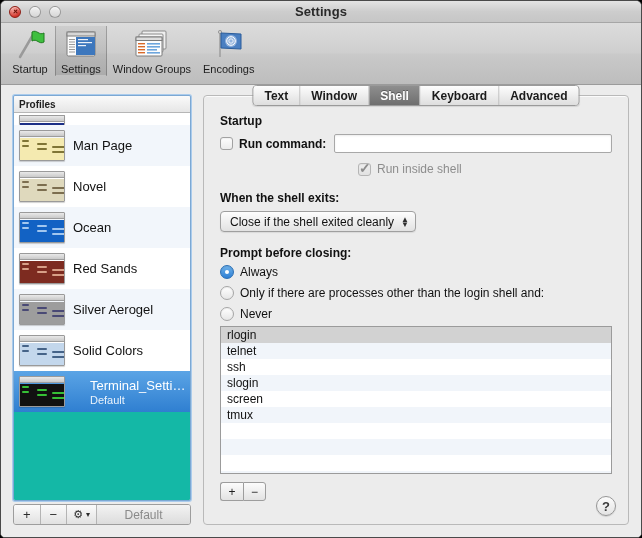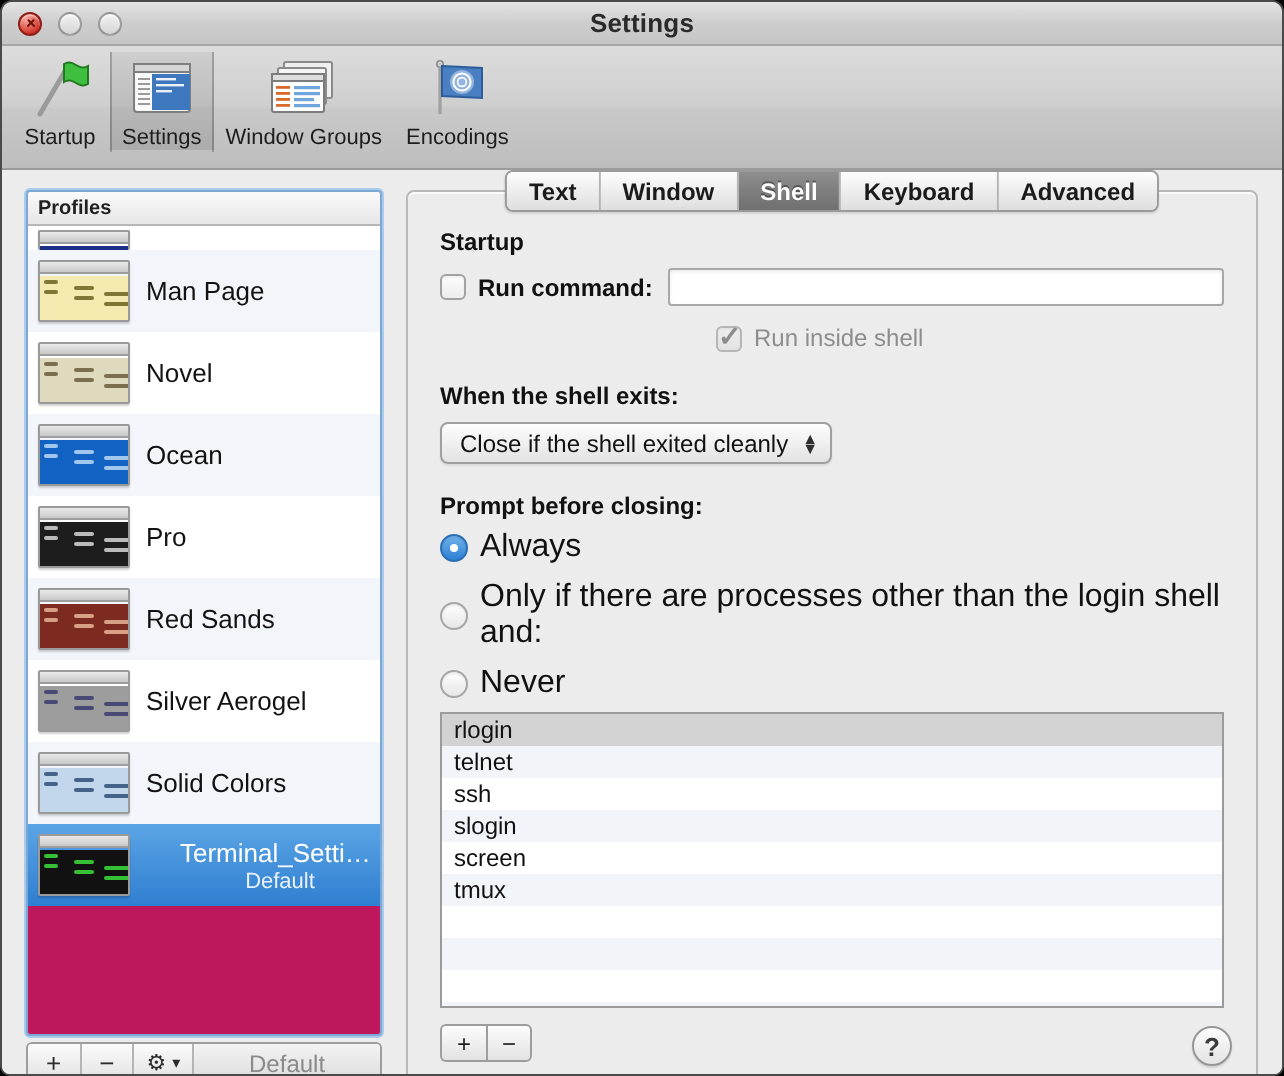--- a/index.html
+++ b/index.html
@@ -88,21 +88,21 @@
     background: #fff; overflow: hidden;
     box-shadow: 0 0 0 1px rgba(255,255,255,.4);
   }
   .sb-header {
     height: 17px; flex: 0 0 17px;
     background: linear-gradient(to bottom,#fafafa,#e6e6e6);
     border-bottom: 1px solid #b6b6b6;
     font-size: 10px; font-weight: bold; color: #212121;
     display: flex; align-items: center; padding-left: 5px;
   }
-  .sb-list { flex: 1; overflow: hidden; position: relative; background:#be185d;text-align:center; }
+  .sb-list { flex: 1; overflow: hidden; position: relative; background:#14b8a6; }
   .sb-row {
     height: 41px; display: flex; align-items: center; gap: 8px;
     padding-left: 5px; border-bottom: 0px;
   }
   .sb-row:nth-child(odd) { background: #ffffff; }
   .sb-row:nth-child(even){ background: #f2f6fb; }
   .sb-row.partial { height: 12px; align-items: flex-end; overflow:hidden; }
   .sb-row.selected {
     background: linear-gradient(to bottom,#5ba4e5,#2f7fd1);
     gap: 25px;
@@ -209,21 +209,21 @@
     position: relative;
   }
   .radio.on {
     background: linear-gradient(to bottom,#6fb2ea,#2e7fd4);
     border-color: #2a6fb5;
   }
   .radio.on::after {
     content: ""; position: absolute; left: 4px; top: 4px;
     width: 4px; height: 4px; border-radius: 50%; background: #fff;
   }
-  .radio-label { font-size: 16px; color: #111; margin-left: 6px; }
+  .radio-label { font-size: 12px; color: #111; margin-left: 6px; }
 
   .listbox {
     border: 1px solid #9b9b9b; background: #fff;
     height: 148px; overflow: hidden;
     box-shadow: inset 0 1px 2px rgba(0,0,0,.08);
   }
   .li { height: 16px; font-size: 12px; color: #111; padding-left: 6px; display: flex; align-items: center; }
   .li:nth-child(odd)  { background: #ffffff; }
   .li:nth-child(even) { background: #f1f5fa; }
   .li.sel { background: #d2d2d2; }
@@ -396,36 +396,20 @@
                   <div class="ln" style="background: rgb(188, 217, 247); left: 32px; top: 13px; width: 13px;"></div>
                 </div>
               </div>
               <div class="sb-text">
                 <div class="sb-name">Ocean</div>
               </div>
             </div>
             <div class="sb-row">
               <div class="thumb">
                 <div class="tbar"></div>
-                <div class="tbody" style="background: rgb(29, 29, 29);">
-                  <div class="ln" style="background: rgb(216, 216, 216); left: 2px; top: 2px; width: 7px;"></div>
-                  <div class="ln" style="background: rgb(216, 216, 216); left: 17px; top: 5px; width: 10px;"></div>
-                  <div class="ln" style="background: rgb(216, 216, 216); left: 32px; top: 8px; width: 13px;"></div>
-                  <div class="ln" style="background: rgb(216, 216, 216); left: 2px; top: 7px; width: 7px;"></div>
-                  <div class="ln" style="background: rgb(216, 216, 216); left: 17px; top: 10px; width: 10px;"></div>
-                  <div class="ln" style="background: rgb(216, 216, 216); left: 32px; top: 13px; width: 13px;"></div>
-                </div>
-              </div>
-              <div class="sb-text">
-                <div class="sb-name">Pro</div>
-              </div>
-            </div>
-            <div class="sb-row">
-              <div class="thumb">
-                <div class="tbar"></div>
                 <div class="tbody" style="background: rgb(125, 43, 32);">
                   <div class="ln" style="background: rgb(231, 180, 154); left: 2px; top: 2px; width: 7px;"></div>
                   <div class="ln" style="background: rgb(231, 180, 154); left: 17px; top: 5px; width: 10px;"></div>
                   <div class="ln" style="background: rgb(231, 180, 154); left: 32px; top: 8px; width: 13px;"></div>
                   <div class="ln" style="background: rgb(231, 180, 154); left: 2px; top: 7px; width: 7px;"></div>
                   <div class="ln" style="background: rgb(231, 180, 154); left: 17px; top: 10px; width: 10px;"></div>
                   <div class="ln" style="background: rgb(231, 180, 154); left: 32px; top: 13px; width: 13px;"></div>
                 </div>
               </div>
               <div class="sb-text">

